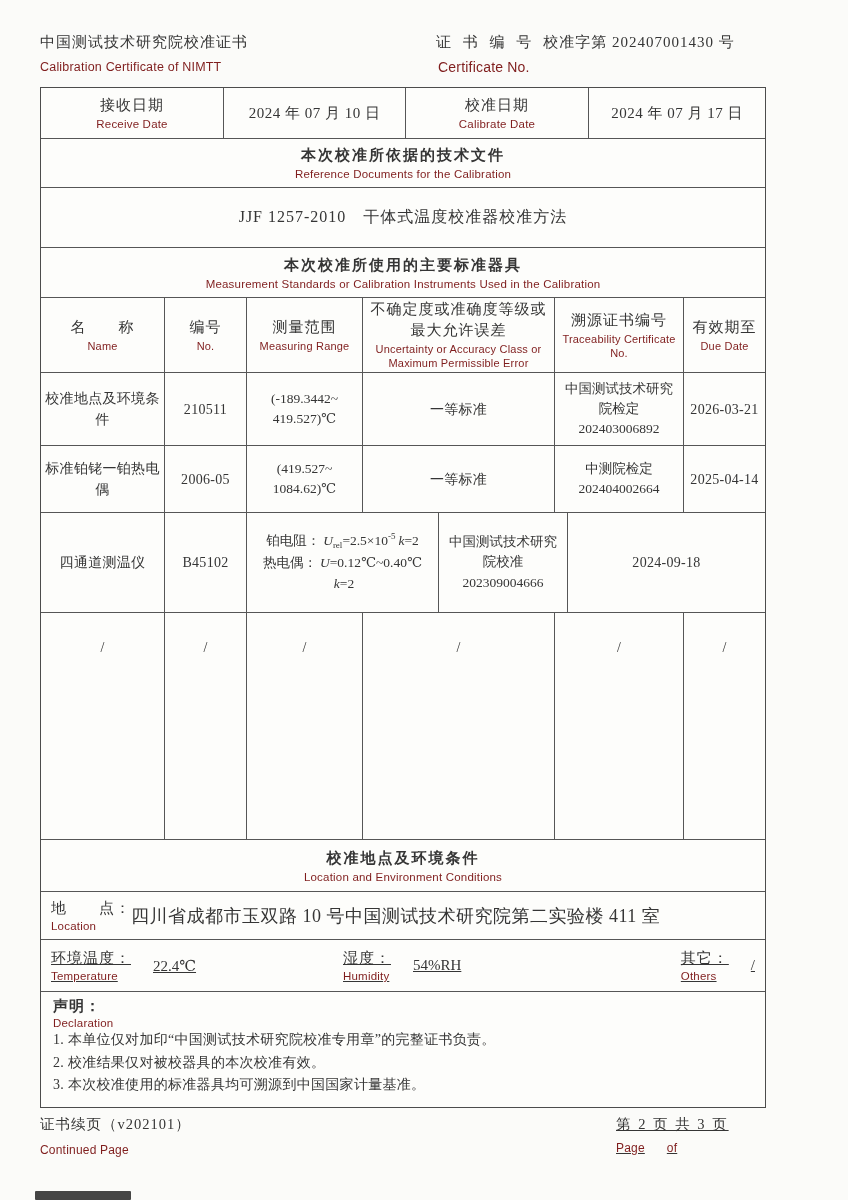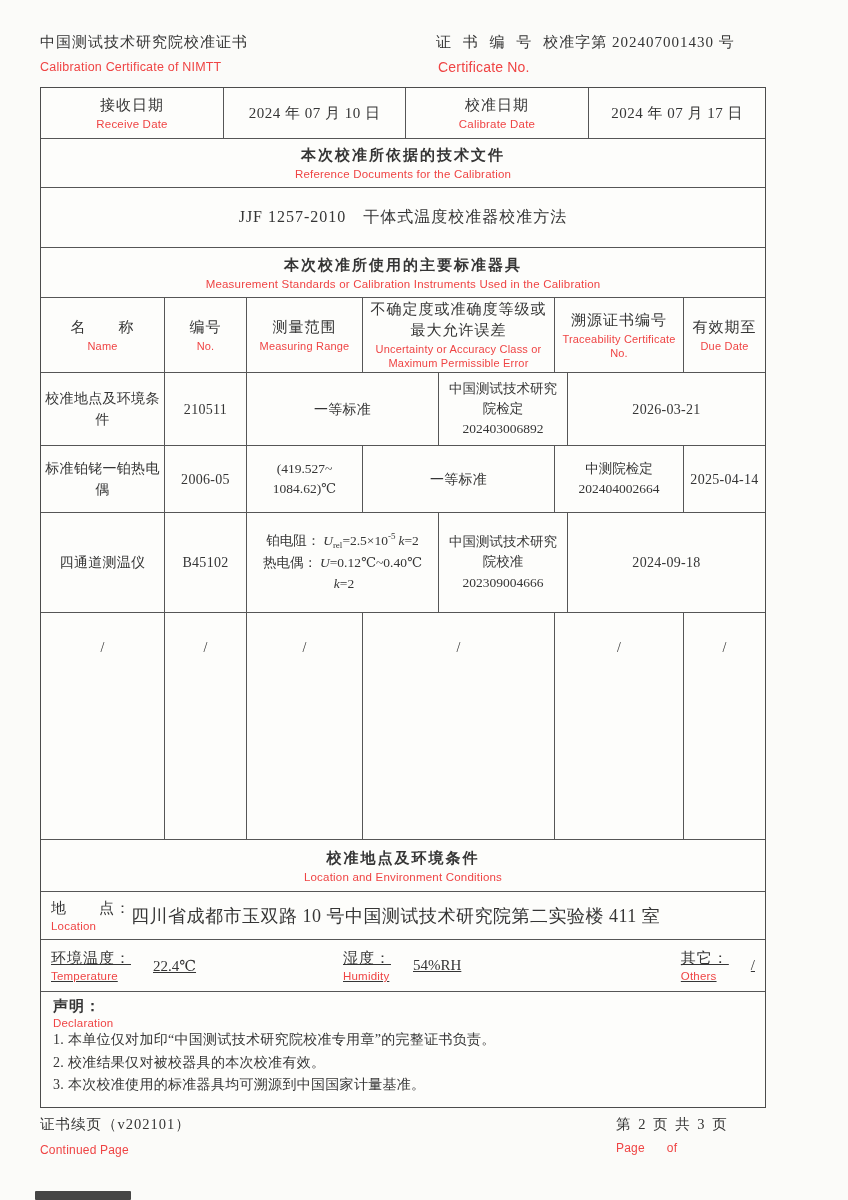--- a/index.html
+++ b/index.html
@@ -3,21 +3,21 @@
 <meta charset="utf-8">
 <style>
   html,body{margin:0;padding:0;}
   body{
     width:848px;height:1200px;position:relative;
     background:#fbfbf9;
     font-family:"Liberation Serif","DejaVu Serif",serif;
     color:#353535;
     overflow:hidden;
   }
-  .en{font-family:"Liberation Sans","DejaVu Sans",sans-serif;font-size:11.5px;color:#ef4444;letter-spacing:.2px;}
+  .en{font-family:"Liberation Sans","DejaVu Sans",sans-serif;font-size:11.5px;color:#7f1d1d;letter-spacing:.2px;}
   .zh{font-size:15px;letter-spacing:1px;}
 
   
   .doc-header{position:absolute;left:40px;top:33px;width:726px;display:flex;justify-content:space-between;}
   .hdr-left .zh{font-size:15px;}
   .hdr-left .en{margin-top:8px;font-size:12.5px;}
   .hdr-right{width:330px;}
   .hdr-right .line1{font-size:15px;letter-spacing:1px;white-space:nowrap;}
   .hdr-right .line1 .lbl{letter-spacing:4px;margin-right:8px;}
   .hdr-right .en{margin-top:7px;margin-left:2px;font-size:14px;}
@@ -76,21 +76,21 @@
   
   .r-decl{height:116px;display:block;padding:5px 12px;}
   .decl-zh{font-size:15px;font-weight:bold;letter-spacing:1px;}
   .decl-en{margin-top:1px;}
   .decl-item{font-size:14px;line-height:1.62;letter-spacing:.3px;}
 
   
   .doc-footer{position:absolute;left:40px;top:1115px;width:726px;display:flex;justify-content:space-between;}
   .ftr-left .zh{font-size:14.5px;}
   .ftr-left .en{margin-top:9px;font-size:12px;}
-  .ftr-right{width:150px;}
+  .ftr-right{width:150px;text-decoration:underline;}
   .ftr-right .zh{font-size:14.5px;letter-spacing:2px;white-space:nowrap;}
   .ftr-right .en{margin-top:7px;font-size:12px;}
   .ftr-right .of{margin-left:22px;}
 
   .scan-bar{position:absolute;left:35px;top:1191px;width:96px;height:9px;background:#454545;border-radius:1px;}
 </style>
 </head>
 <body>
 
 <div class="doc-header">
@@ -169,20 +169,24 @@
     </div>
   </div>
 
   <div class="t-row r-row1">
     <div class="cell g1">
         <div class="data">校准地点及环境条件</div>
       </div>
     <div class="cell g2">
         <div class="data">210511</div>
       </div>
+    <div class="cell g3 rng">
+      <div>(-189.3442~</div>
+      <div>419.527)℃</div>
+    </div>
     <div class="cell g4">
         <div class="data">一等标准</div>
       </div>
     <div class="cell g5">
       <div class="data-sm">中国测试技术研究</div>
       <div class="data-sm">院检定</div>
       <div class="data-sm">202403006892</div>
     </div>
     <div class="cell g6">
         <div class="data">2026-03-21</div>

